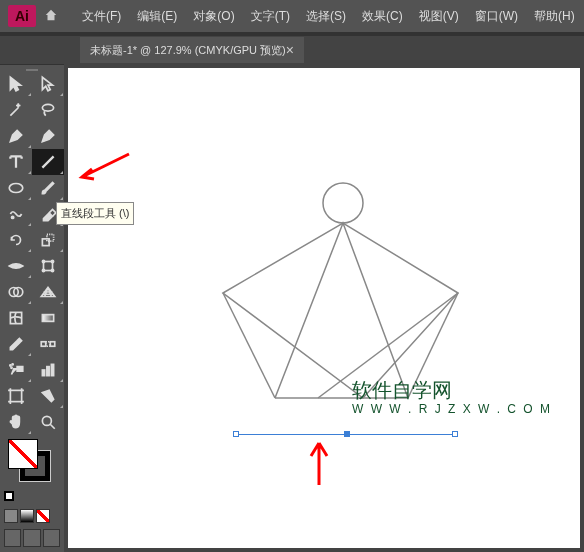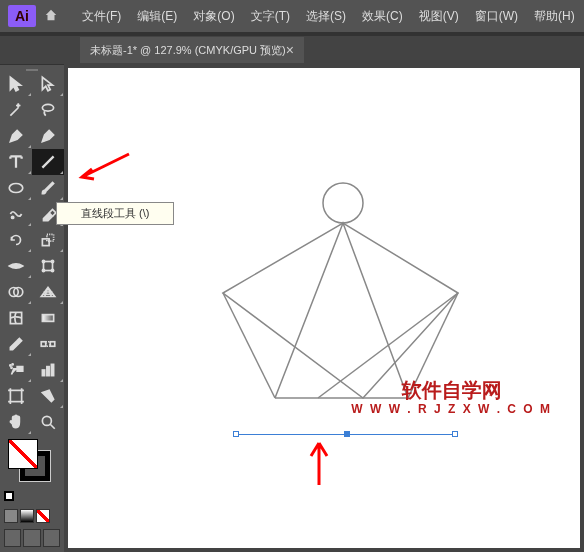--- a/index.html
+++ b/index.html
@@ -1,19 +1,19 @@
 <!DOCTYPE html>
 <html><head>
   <meta charset="utf-8">
   <style>
     * { margin: 0; padding: 0; box-sizing: border-box; }
     body { width: 584px; height: 552px; background: #fff; font-family: "Microsoft YaHei", sans-serif; overflow: hidden; position: relative; }
     
     .menubar { height: 32px; background: #535353; display: flex; align-items: center; padding-left: 8px; }
-    .app-logo { width: 28px; height: 22px; background: #8b5cf6; color: #330000; font-weight: bold; font-size: 14px; display: flex; align-items: center; justify-content: center; border-radius: 2px; margin-right: 8px; }
+    .app-logo { width: 28px; height: 22px; background: #be185d; color: #330000; font-weight: bold; font-size: 14px; display: flex; align-items: center; justify-content: center; border-radius: 2px; margin-right: 8px; }
     .app-home-icon { color: #ccc; margin-right: 16px; font-size: 14px; }
     .menu-item { color: #ddd; font-size: 12px; padding: 0 8px; cursor: pointer; }
     .menubar-spacer { height: 4px; background: #323232; }
     
     .tab-bar { height: 28px; background: #434343; display: flex; align-items: center; padding-left: 80px; }
     .doc-tab { background: #535353; color: #ddd; font-size: 11px; padding: 5px 10px; display: flex; align-items: center; }
     .tab-close { color: #ccc; cursor: pointer; font-size: 14px; }
     
     .main { display: flex; height: calc(100% - 64px); }
     
@@ -34,26 +34,26 @@
     
     .color-row { display: flex; padding: 2px 4px; gap: 2px; }
     .color-cell { width: 14px; height: 14px; border: 1px solid #333; }
     
     .mode-row { display: flex; padding: 4px; gap: 2px; }
     .mode-btn { width: 18px; height: 18px; background: #666; border: 1px solid #333; cursor: pointer; }
     
     .canvas-area { flex: 1; background: #434343; padding: 4px; position: relative; }
     .canvas { width: 100%; height: 100%; background: #fff; position: relative; }
     
-    .tooltip { position: absolute; top: 134px; left: -12px; background: #fffef0; border: 1px solid #888; padding: 3px 24px; font-size: 11px; color: #333; z-index: 100; white-space: nowrap; }
+    .tooltip { position: absolute; top: 134px; left: -12px; background: #fffef0; border: 1px solid #888; padding: 3px 4px; font-size: 11px; color: #333; z-index: 100; white-space: nowrap; }
     
     .red-arrow { position: absolute; z-index: 50; }
     .red-arrow svg { display: block; }
     
-    .watermark { position: absolute; right: 28px; top: 310px; color: #b91c1c; font-size: 20px; font-weight: bold; text-align: center; line-height: 1.2; pointer-events: none; }
+    .watermark { position: absolute; right: 28px; top: 310px; color: #14532d; font-size: 20px; font-weight: normal; text-align: left; line-height: 1.2; pointer-events: none; }
     .watermark-sub { font-size: 12px; letter-spacing: 2px; }
     
     .selection-line { position: absolute; border-top: 1px solid #3b7fd6; }
     .sel-handle { position: absolute; width: 6px; height: 6px; background: #fff; border: 1px solid #3b7fd6; }
     .sel-anchor { position: absolute; width: 6px; height: 6px; background: #3b7fd6; }
     
     .crown-svg { position: absolute; top: 110px; left: 100px; }
     
     .icon-svg { width: 18px; height: 18px; stroke: #ddd; fill: none; stroke-width: 1.5; }
   </style>

